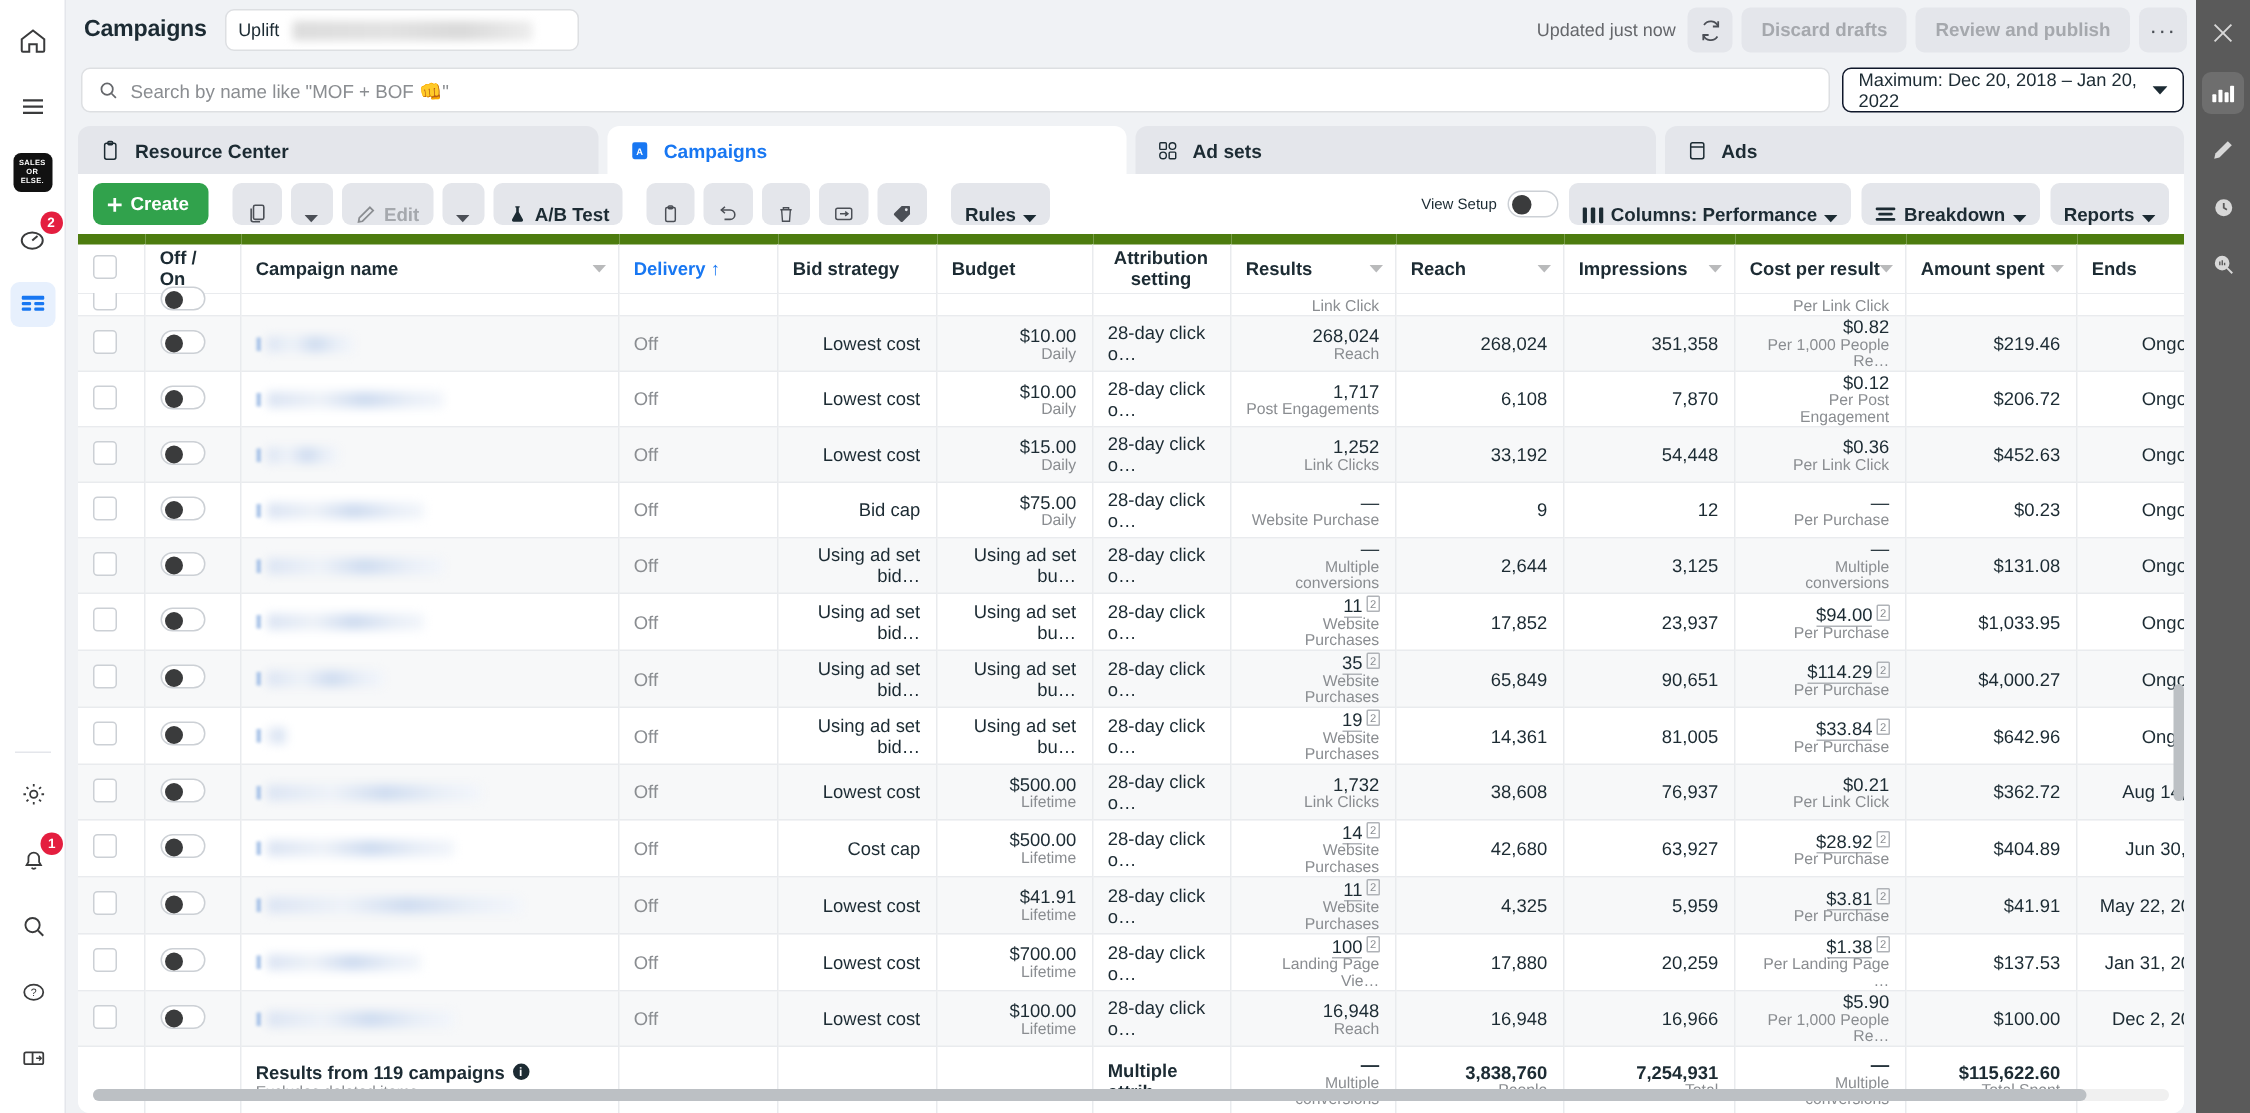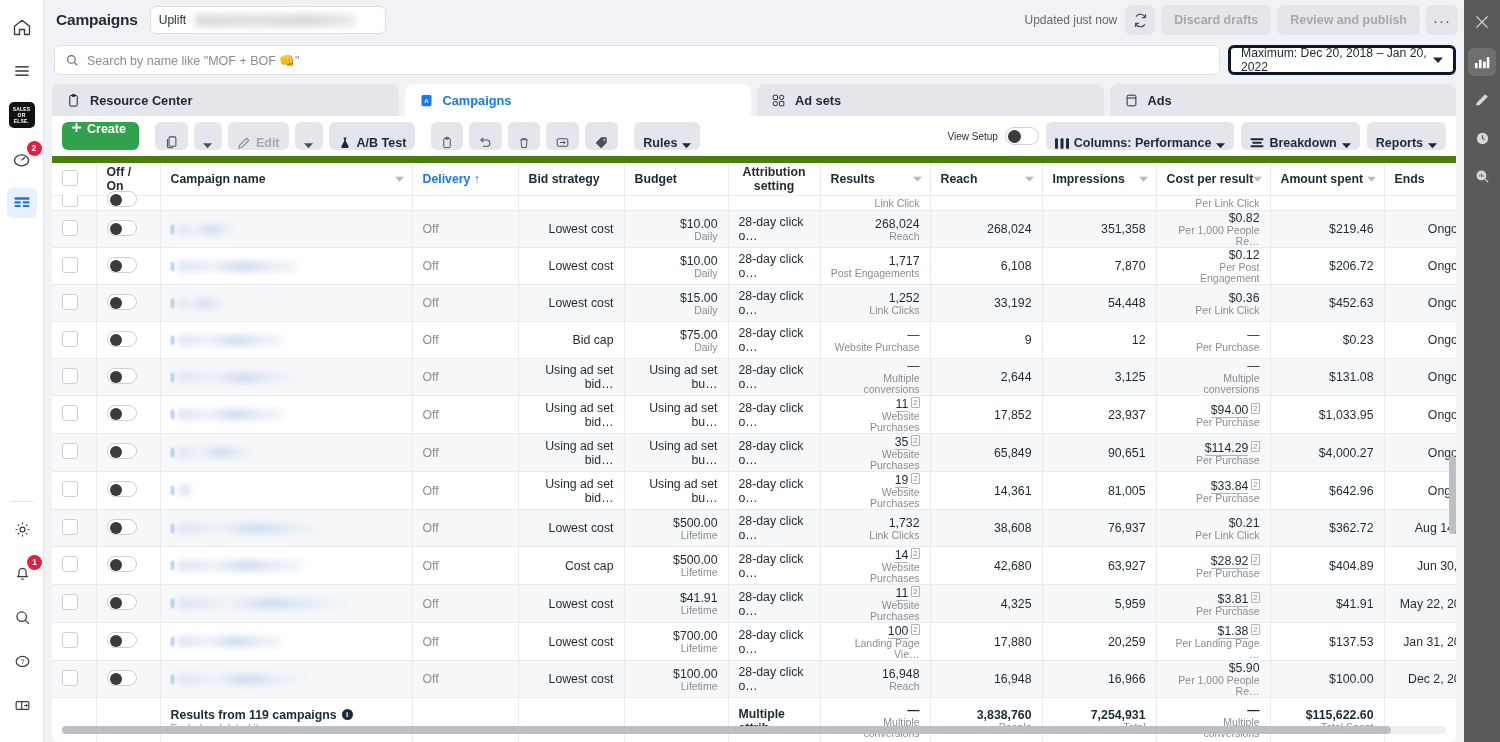--- a/index.html
+++ b/index.html
@@ -115,21 +115,21 @@
     padding: 0 8px 0 10px; gap: 8px; flex: 0 0 40px;
   }
   .search-box {
     flex: 1 1 auto; height: 30px; background: #fff;
     border: 1px solid #dddfe2; border-radius: 6px;
     display: flex; align-items: center; padding: 0 10px; gap: 8px;
   }
   .search-ph { font-size: 12.5px; color: #8a8d91; }
   .date-box {
     width: 228px; height: 30px; background: #fff;
-    border: 3px solid #0f172a; border-radius: 6px;
+    border: 1px solid #0f172a; border-radius: 6px;
     display: flex; align-items: center; padding: 0 10px;
     font-size: 12.2px; color: #1c2b33; font-weight: 500;
   }
   .date-box .caret { margin-left: auto; }
 
   
   .tabs { display: flex; align-items: flex-end; padding: 0 8px; gap: 6px; height: 36px; flex: 0 0 36px;}
   .tab {
     flex: 1 1 0; height: 32px; border-radius: 8px 8px 0 0;
     background: #e4e6eb; display: flex; align-items: center;
@@ -147,21 +147,21 @@
   }
 
   
   .toolbar {
     height: 40px; display: flex; align-items: center;
     padding: 0 10px; gap: 6px; flex: 0 0 40px;
   }
   .create-btn {
     height: 28px; padding: 0 13px 0 9px; background: #31a24c; color: #fff;
     border-radius: 6px; font-size: 12.5px; font-weight: bold;
-    display: flex; align-items: flex-start; gap: 5px; border: none; cursor: pointer;
+    display: flex; align-items: center; gap: 5px; border: none; cursor: pointer;
   }
   .tb-btn {
     height: 28px; background: #e4e6eb; border-radius: 6px; border: none;
     display: flex; align-items: flex-end; justify-content: center;
     padding: 0 9px; gap: 5px; font-size: 12.5px; font-weight: bold;
     color: #4b4f56; cursor: pointer; min-width: 28px;
   }
   .tb-btn.dim { color: #a5a8ad; }
   .tb-caret { width: 26px; padding: 0; }
   .tb-gap { width: 4px; }

